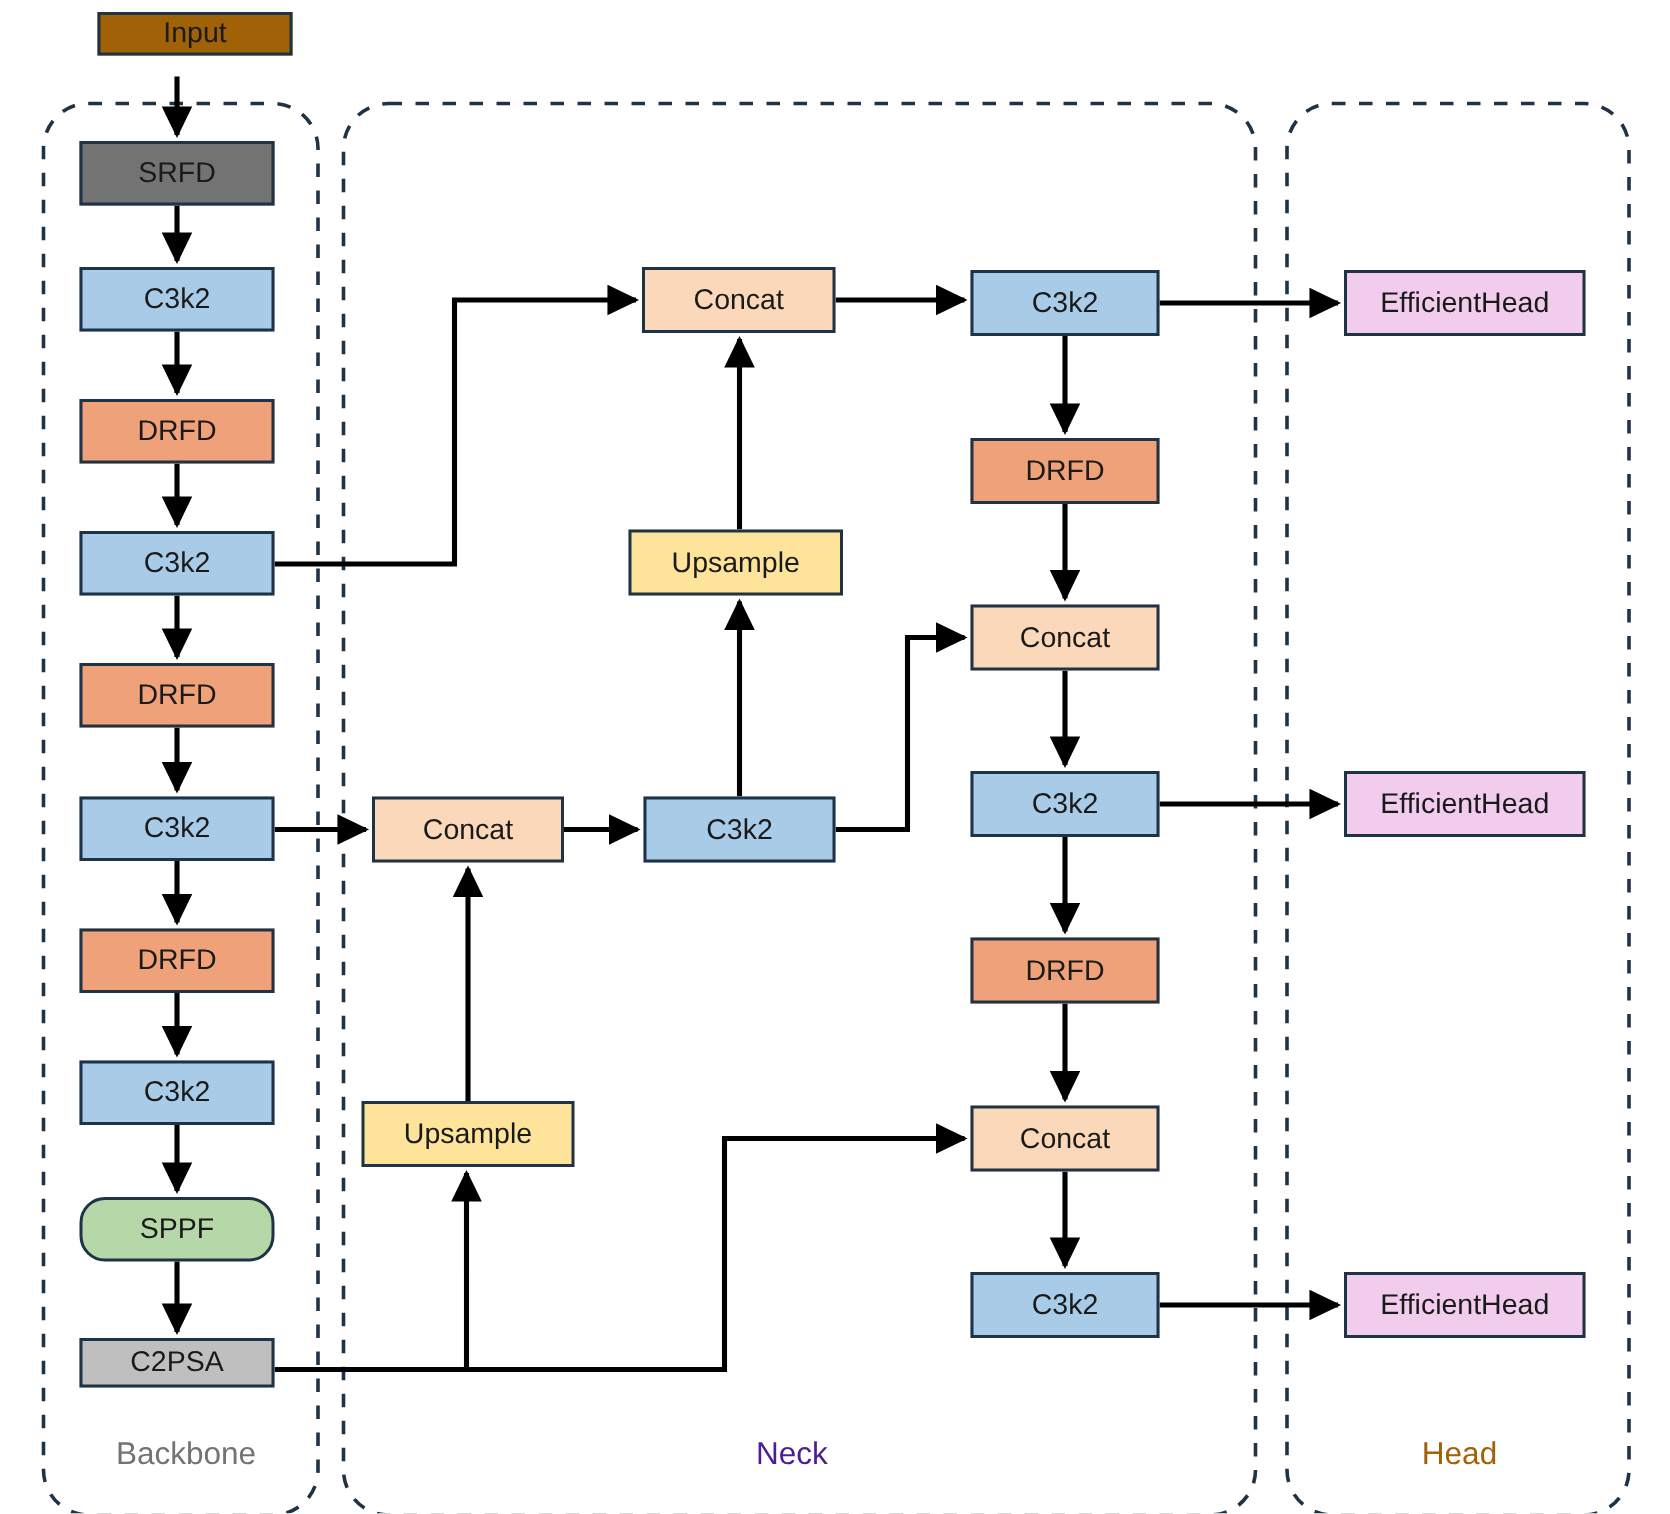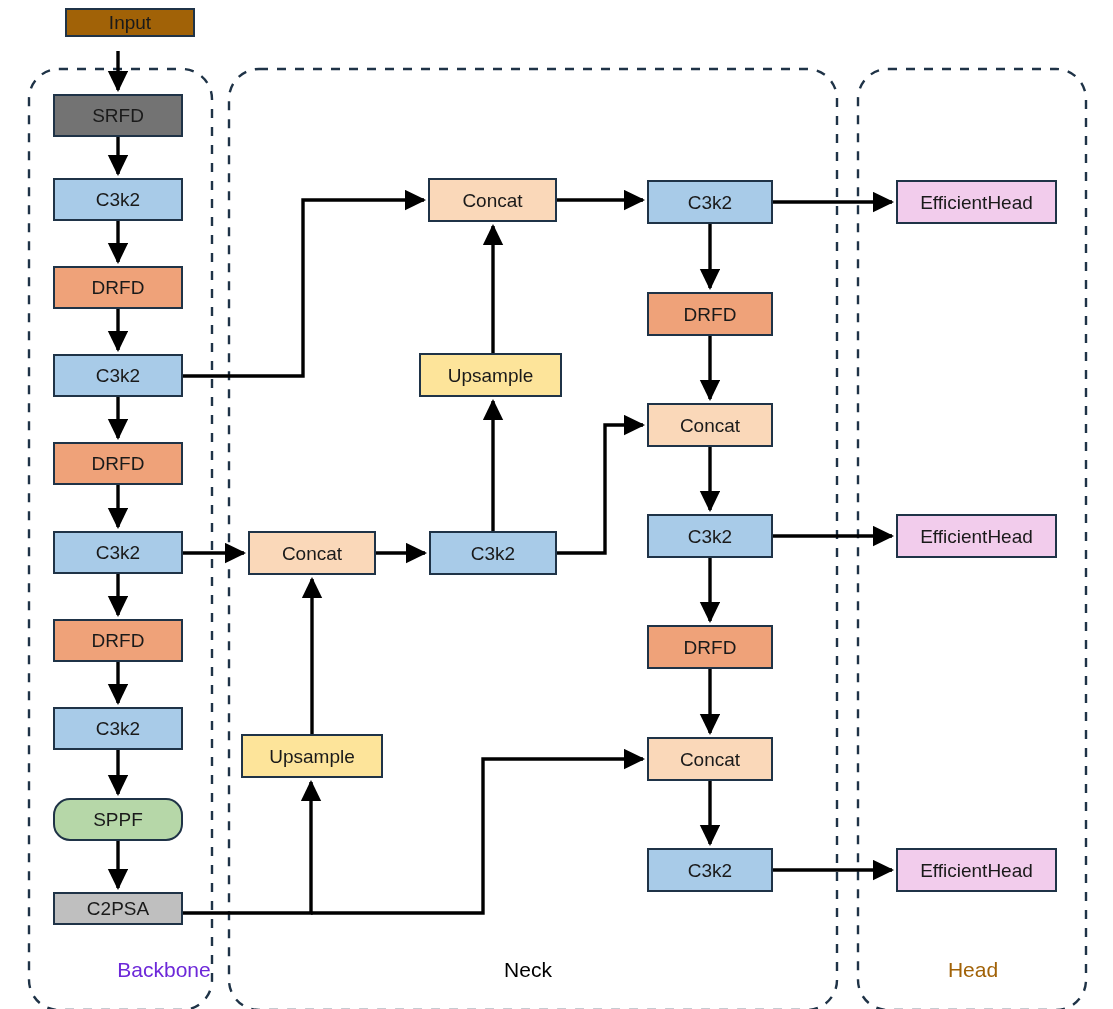--- a/index.html
+++ b/index.html
@@ -131,17 +131,17 @@
         <span>EfficientHead</span>
       </div>
       <div class="node" style="left: 896px; top: 514px; width: 161px; height: 44px; background: rgb(242, 204, 236); border-color: rgb(31, 51, 71);">
         <span>EfficientHead</span>
       </div>
       <div class="node" style="left: 896px; top: 848px; width: 161px; height: 44px; background: rgb(242, 204, 236); border-color: rgb(31, 51, 71);">
         <span>EfficientHead</span>
       </div>
     </div>
   <div id="labels-layer">
-      <div class="grouplabel" style="left: 124px; top: 958px; color: #6d28d9; margin-left: 40px;">Backbone</div>
-      <div class="grouplabel" style="left: 528px; top: 958px; color: #000000;">Neck</div>
+      <div class="grouplabel" style="left: 124px; top: 958px; color: #737373;">Backbone</div>
+      <div class="grouplabel" style="left: 528px; top: 958px; color: #4c1d95;">Neck</div>
       <div class="grouplabel" style="left: 973px; top: 958px; color: #a16207;">Head</div>
     </div>
 </div>
 
 </body></html>

